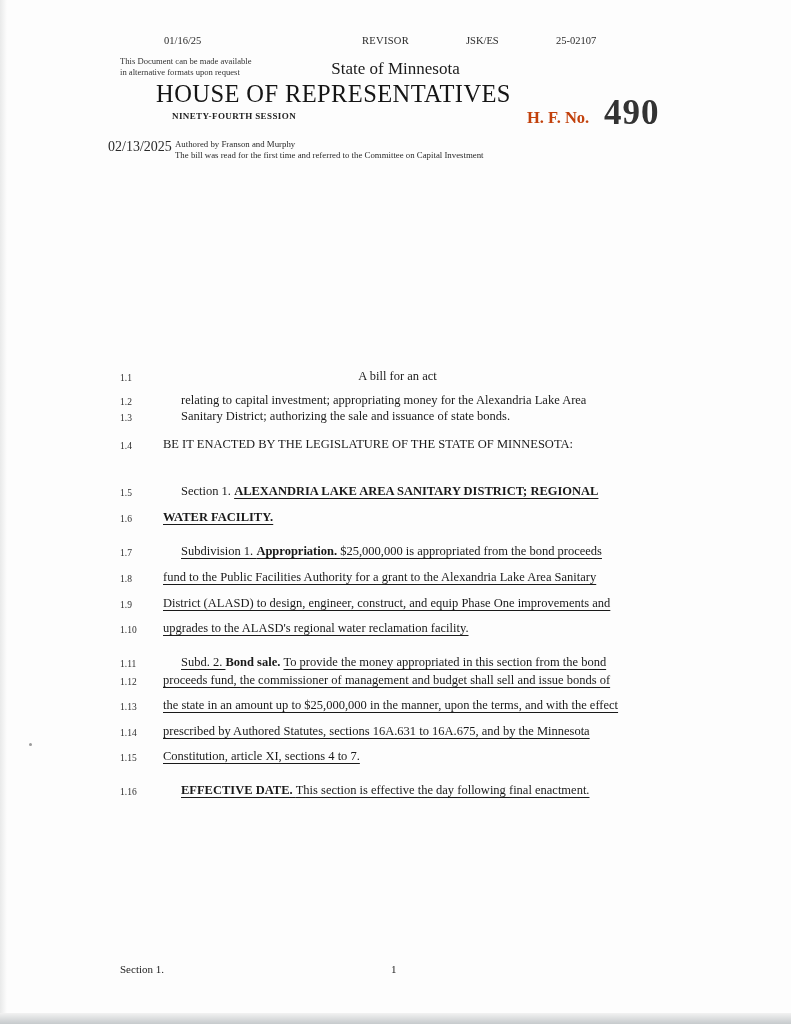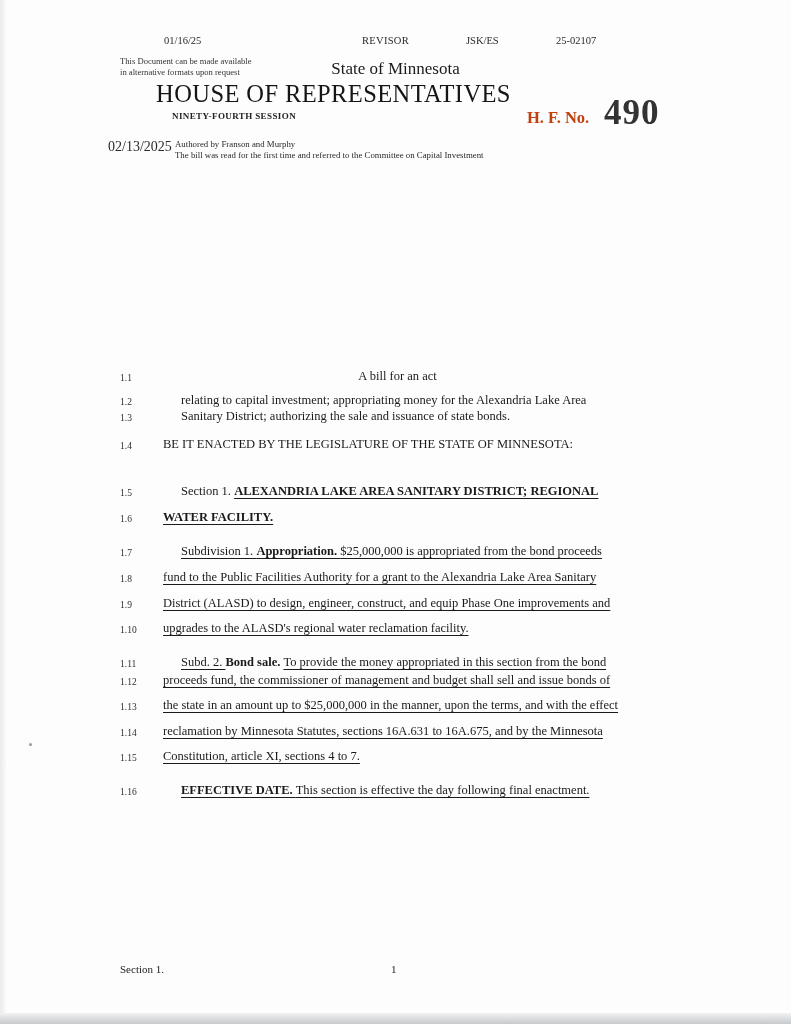--- a/index.html
+++ b/index.html
@@ -138,21 +138,21 @@
     <div class="bl">
       <span class="linenum">1.12</span>
       <div class="linetext"><span class="seg-underline">proceeds fund, the commissioner of management and budget shall sell and issue bonds of</span></div>
     </div>
     <div class="bl">
       <span class="linenum">1.13</span>
       <div class="linetext"><span class="seg-underline">the state in an amount up to $25,000,000 in the manner, upon the terms, and with the effect</span></div>
     </div>
     <div class="bl">
       <span class="linenum">1.14</span>
-      <div class="linetext"><span class="seg-underline">reclamation by Minnesota Statutes, sections 16A.631 to 16A.675, and by the Minnesota</span></div>
+      <div class="linetext"><span class="seg-underline">prescribed by Authored Statutes, sections 16A.631 to 16A.675, and by the Minnesota</span></div>
     </div>
     <div class="bl">
       <span class="linenum">1.15</span>
       <div class="linetext"><span class="seg-underline">Constitution, article XI, sections 4 to 7.</span></div>
     </div>
     <div class="bl">
       <span class="linenum">1.16</span>
       <div class="linetext indent"><span class="seg-bold-underline">EFFECTIVE DATE. </span><span class="seg-underline">This section is effective the day following final enactment.</span></div>
     </div>
   </div>

